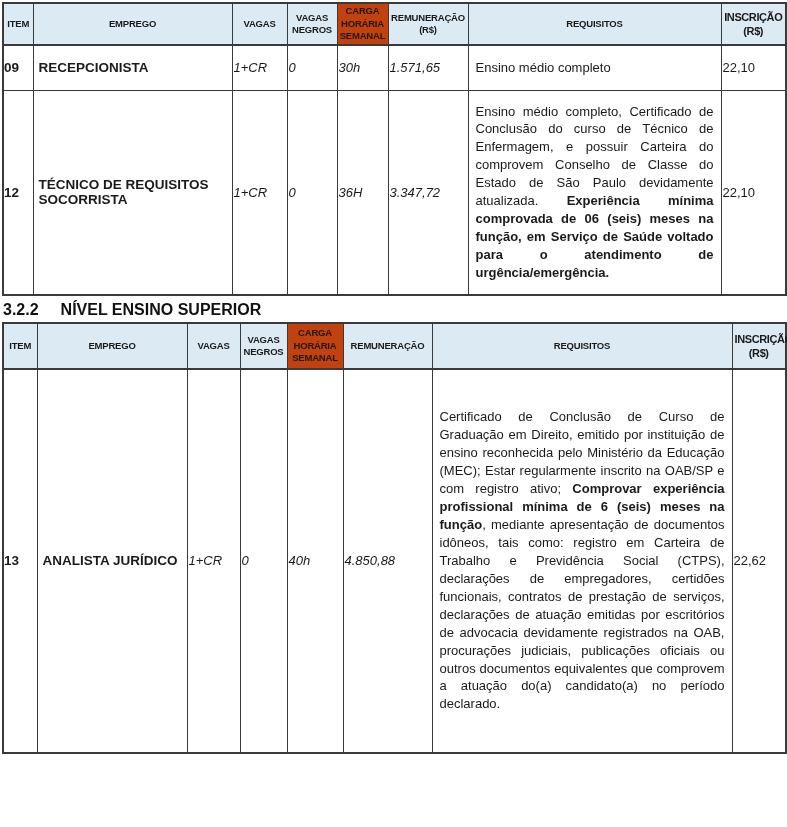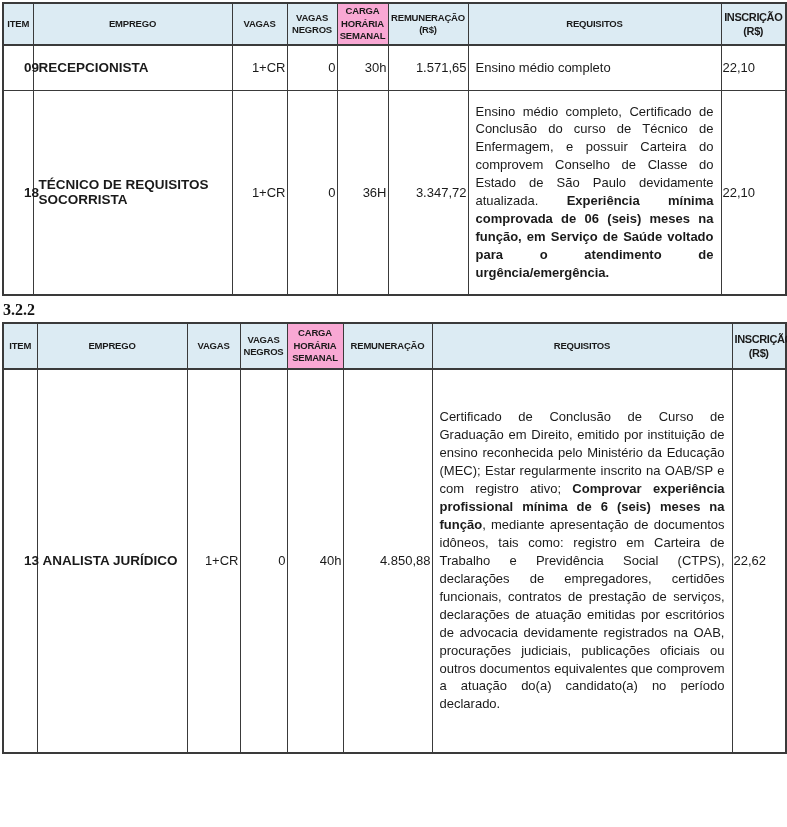--- a/index.html
+++ b/index.html
@@ -2,31 +2,31 @@
 <html><head>
 <meta charset="utf-8">
 <style>
   html,body{margin:0;padding:0;background:#ffffff;}
   body{width:787px;height:827px;font-family:"Liberation Sans","DejaVu Sans",sans-serif;color:#1a1a1a;}
   .page{padding:2px 2px 0 2px;}
   table{border-collapse:collapse;table-layout:fixed;width:783px;border:2px solid #3a3a3a;}
   th,td{border:1px solid #3a3a3a;}
   thead th{background:#dcebf3;font-weight:bold;font-size:9.5px;letter-spacing:-0.2px;
     text-align:center;vertical-align:middle;line-height:1.3;padding:1px 2px;}
-  thead th.white{background:#f9a8d4;}
+  thead th.white{background:#c2410c;}
   thead tr{border-bottom:2px solid #3a3a3a;}
   td{font-size:13px;vertical-align:middle;background:#ffffff;}
-  .c-item{font-weight:bold;font-size:13.5px;padding-left:20px;}
+  .c-item{font-weight:bold;font-size:13.5px;padding-left:0;}
   .c-emprego{font-weight:bold;font-size:13.5px;padding:14px 5px;line-height:1.15;}
-  .c-center{text-align:right;}
+  .c-center{text-align:left;font-style:italic;}
   .c-req{padding:12px 7px;text-align:justify;line-height:1.38;font-size:13px;}
   .c-inscr{}
   .b{font-weight:bold;}
   .th-tight{font-size:11px;letter-spacing:-0.4px;}
-  .heading{display:flex;gap:22px;font-weight:bold;font-size:16px;margin:5px 0 3px 1px;color:#111;font-family:Liberation Serif, serif;}
+  .heading{display:flex;gap:22px;font-weight:bold;font-size:16px;margin:5px 0 3px 1px;color:#111;}
 </style>
 </head>
 <body>
 
 <div class="page">
 
   <table>
     <colgroup>
       <col style="width:30px">
         <col style="width:199px">
@@ -54,34 +54,35 @@
         <td class="c-item">09</td>
         <td class="c-emprego">RECEPCIONISTA</td>
         <td class="c-center">1+CR</td>
         <td class="c-center">0</td>
         <td class="c-center">30h</td>
         <td class="c-center">1.571,65</td>
         <td class="c-req"><span>Ensino médio completo</span><span class="b"></span><span></span></td>
         <td class="c-inscr">22,10</td>
       </tr>
       <tr style="height:196px">
-        <td class="c-item">18</td>
+        <td class="c-item">12</td>
         <td class="c-emprego">TÉCNICO DE REQUISITOS SOCORRISTA</td>
         <td class="c-center">1+CR</td>
         <td class="c-center">0</td>
         <td class="c-center">36H</td>
         <td class="c-center">3.347,72</td>
         <td class="c-req"><span>Ensino médio completo, Certificado de Conclusão do curso de Técnico de Enfermagem, e possuir Carteira do comprovem Conselho de Classe do Estado de São Paulo devidamente atualizada. </span><span class="b">Experiência mínima comprovada de 06 (seis) meses na função, em Serviço de Saúde voltado para o atendimento de urgência/emergência.</span><span></span></td>
         <td class="c-inscr">22,10</td>
       </tr>
     </tbody>
   </table>
 
   <div class="heading">
     <span>3.2.2</span>
+    <span>NÍVEL ENSINO SUPERIOR</span>
   </div>
 
   <table>
     <colgroup>
       <col style="width:34px">
         <col style="width:150px">
         <col style="width:53px">
         <col style="width:47px">
       <col style="width:56px">
         <col style="width:89px">

